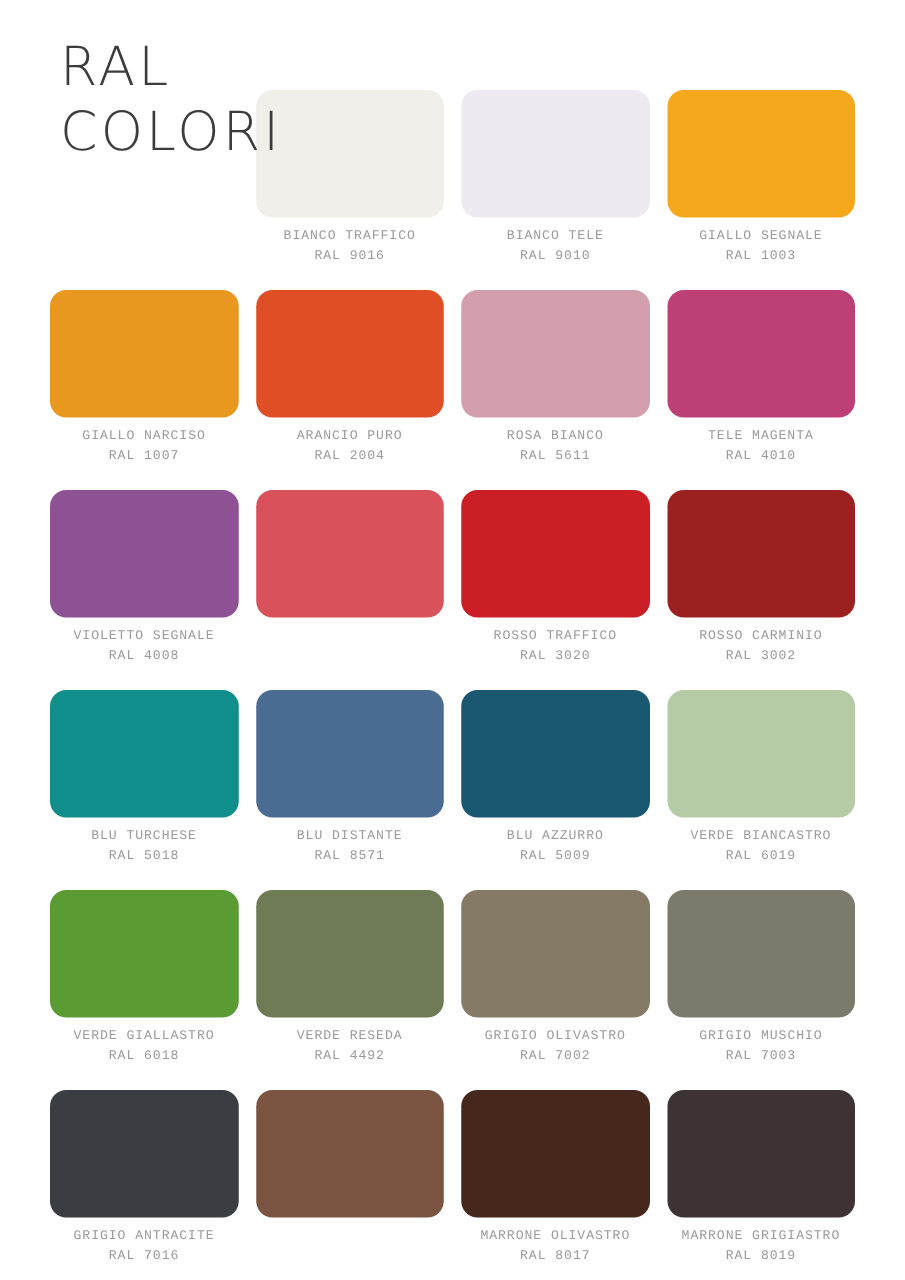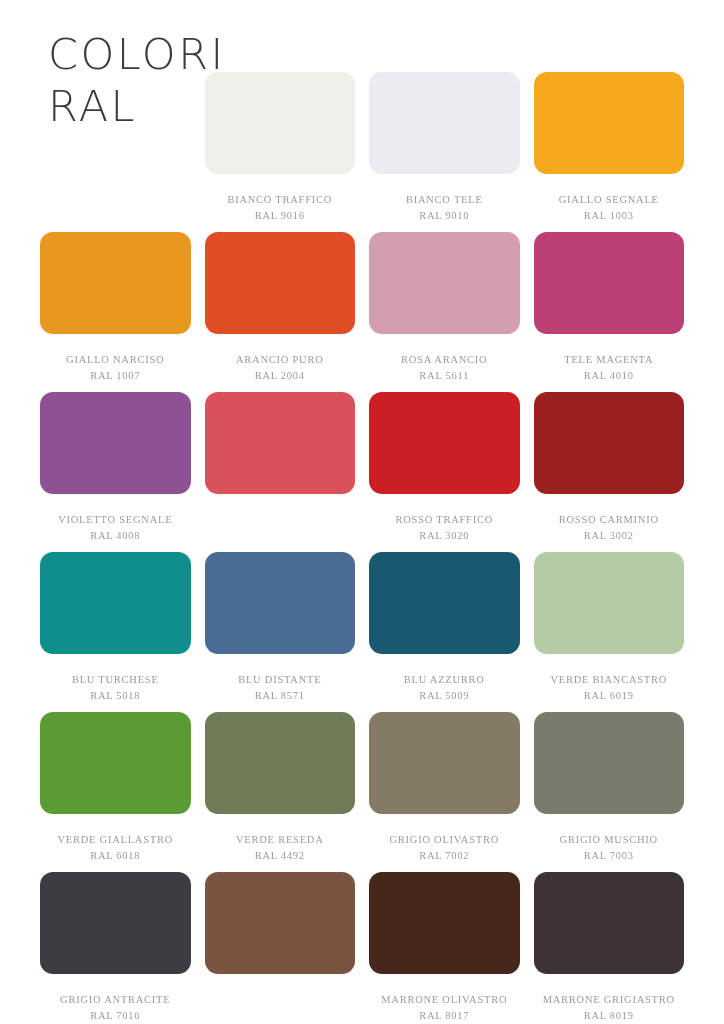--- a/index.html
+++ b/index.html
@@ -63,41 +63,41 @@
   .cell.empty .swatch,
   .cell.empty .caption { visibility: hidden; }
 
   .swatch {
     height: 102px;
     border-radius: 13px;
     width: 100%;
   }
 
   .caption {
-    margin-top: 18px;
+    margin-top: 7px;
     text-align: center;
     color: #9b9b9b;
-    font-family: Liberation Serif, serif;
+    font-family: Liberation Mono, monospace;
     font-weight: 300;
     font-size: 10.5px;
     letter-spacing: 0.75px;
     line-height: 16px;
     white-space: nowrap;
   }
   .caption .name { display: block; }
   .caption .code { display: block; }
 </style>
 </head>
 <body>
 
 <div class="page">
 
   <div class="title-block">
+    <div class="title-line">RAL</div>
     <div class="title-line">COLORI</div>
-    <div class="title-line">RAL</div>
   </div>
 
   <div class="grid">
       <div class="cell empty">
         <div class="swatch" style="background: rgb(255, 255, 255);"></div>
         <div class="caption">
           <span class="name"></span>
           <span class="code"></span>
         </div>
       </div>
@@ -132,21 +132,21 @@
       <div class="cell">
         <div class="swatch" style="background: rgb(224, 78, 37);"></div>
         <div class="caption">
           <span class="name">ARANCIO PURO</span>
           <span class="code">RAL 2004</span>
         </div>
       </div>
       <div class="cell">
         <div class="swatch" style="background: rgb(212, 159, 172);"></div>
         <div class="caption">
-          <span class="name">ROSA ARANCIO</span>
+          <span class="name">ROSA BIANCO</span>
           <span class="code">RAL 5611</span>
         </div>
       </div>
       <div class="cell">
         <div class="swatch" style="background: rgb(188, 64, 118);"></div>
         <div class="caption">
           <span class="name">TELE MAGENTA</span>
           <span class="code">RAL 4010</span>
         </div>
       </div>

